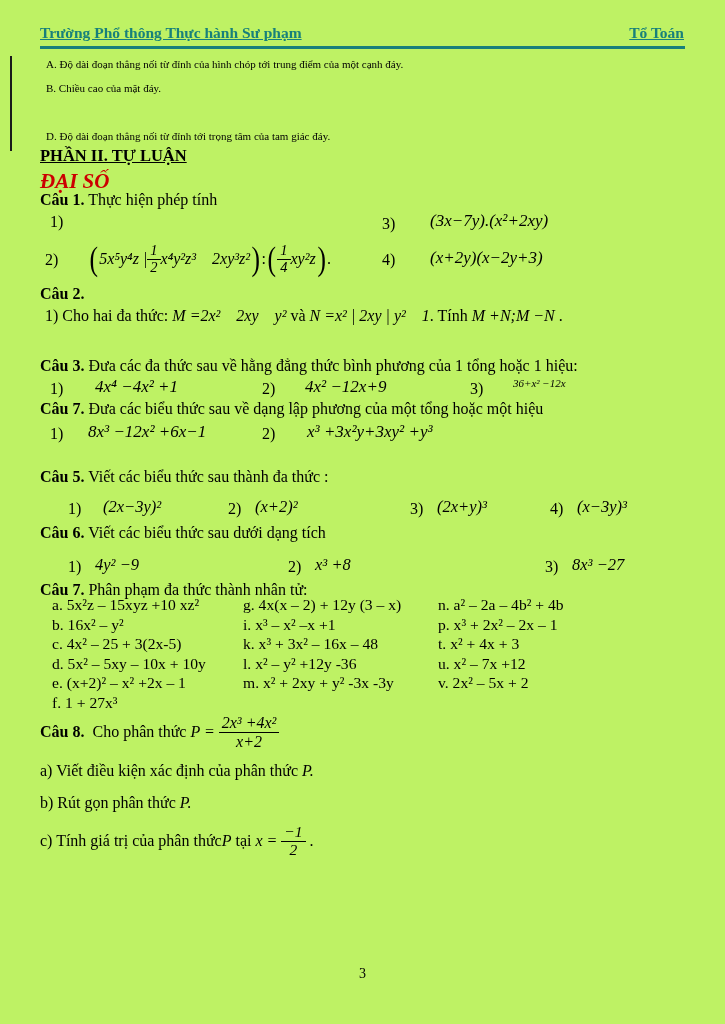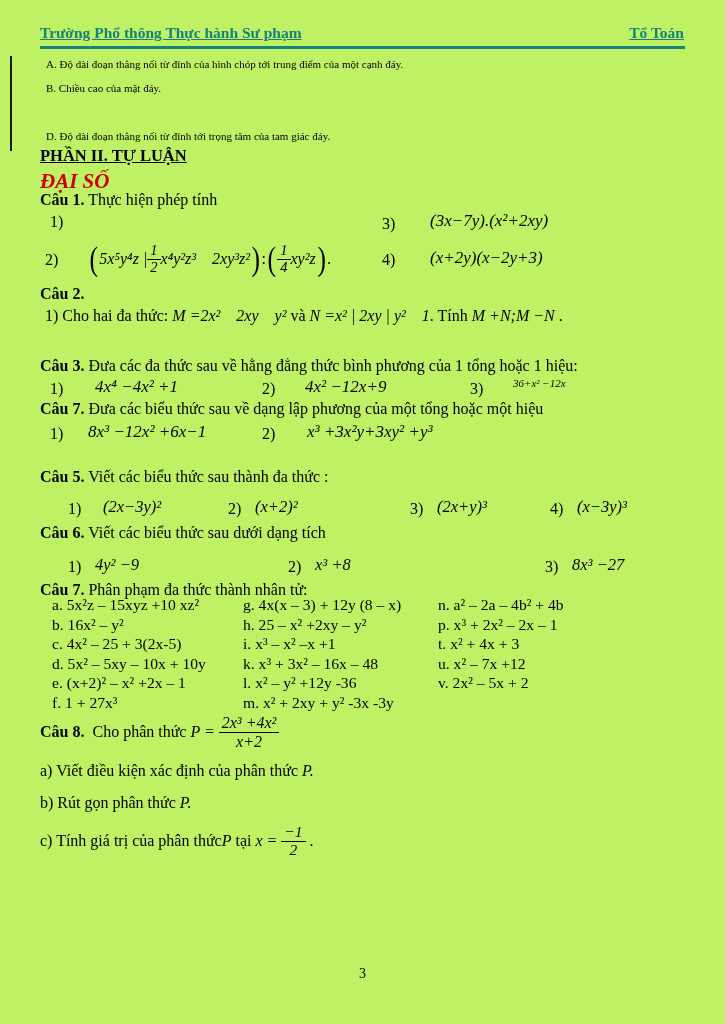--- a/index.html
+++ b/index.html
@@ -108,22 +108,21 @@
   <div class="abs" style="left:40px;top:581px"><span class="bold">Câu 7.</span><span> Phân phạm đa thức thành nhân tử:</span></div>
   <div class="q7col" style="left:52px;top:595px">
     <div>a. 5x²z – 15xyz +10 xz²</div>
     <div>b. 16x² – y²</div>
     <div>c. 4x² – 25 + 3(2x-5)</div>
     <div>d. 5x² – 5xy – 10x + 10y</div>
     <div>e. (x+2)² – x² +2x – 1</div>
     <div>f. 1 + 27x³</div>
   </div>
   <div class="q7col" style="left:243px;top:595px">
-    <div>g. 4x(x – 3) + 12y (8 – x)</div>
-    <div>h. 25 – x² +2xy – y²</div>
+    <div>g. 4x(x – 2) + 12y (3 – x)</div>
     <div>i. x³ – x² –x +1</div>
     <div>k. x³ + 3x² – 16x – 48</div>
     <div>l. x² – y² +12y -36</div>
     <div>m. x² + 2xy + y² -3x -3y</div>
   </div>
   <div class="q7col" style="left:438px;top:595px">
     <div>n. a² – 2a – 4b² + 4b</div>
     <div>p. x³ + 2x² – 2x – 1</div>
     <div>t. x² + 4x + 3</div>
     <div>u. x² – 7x +12</div>

